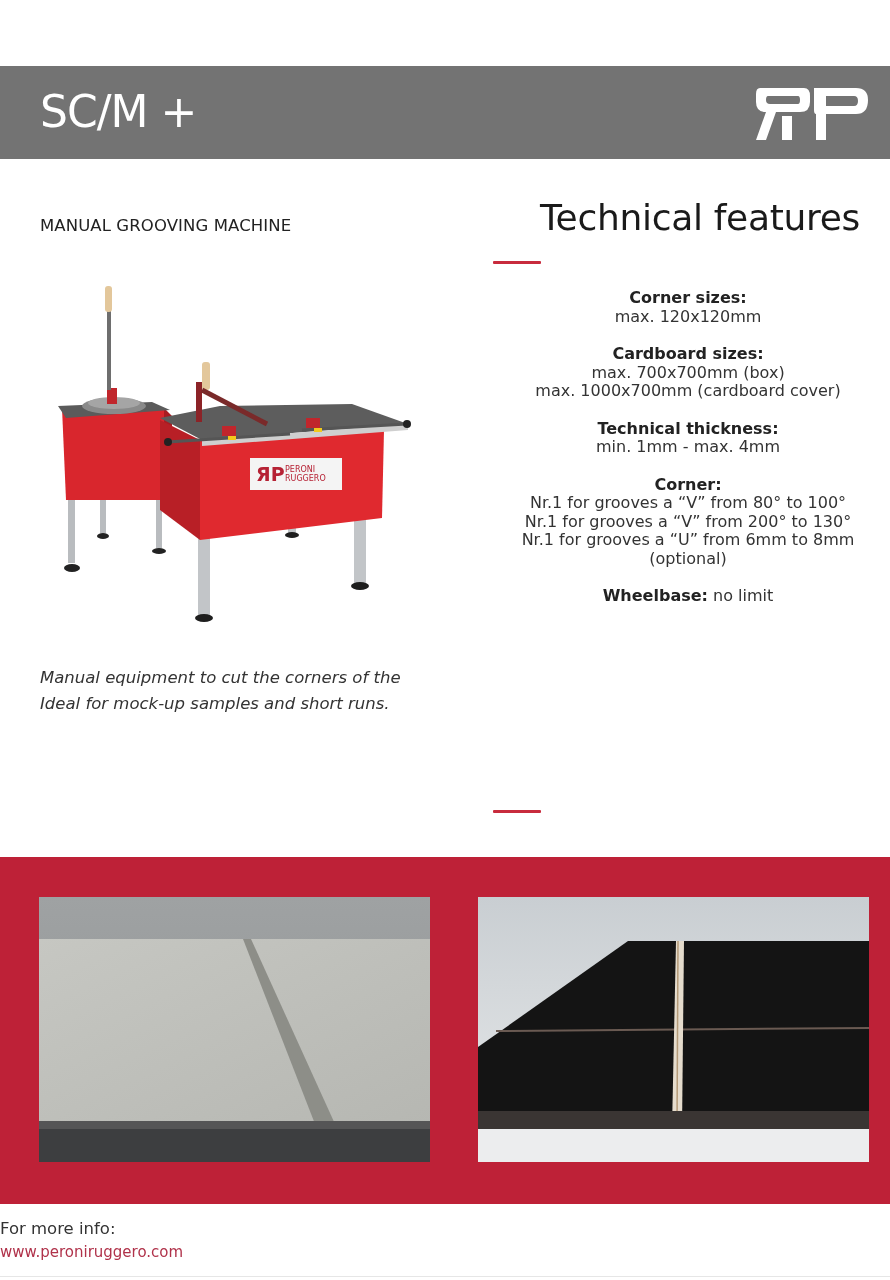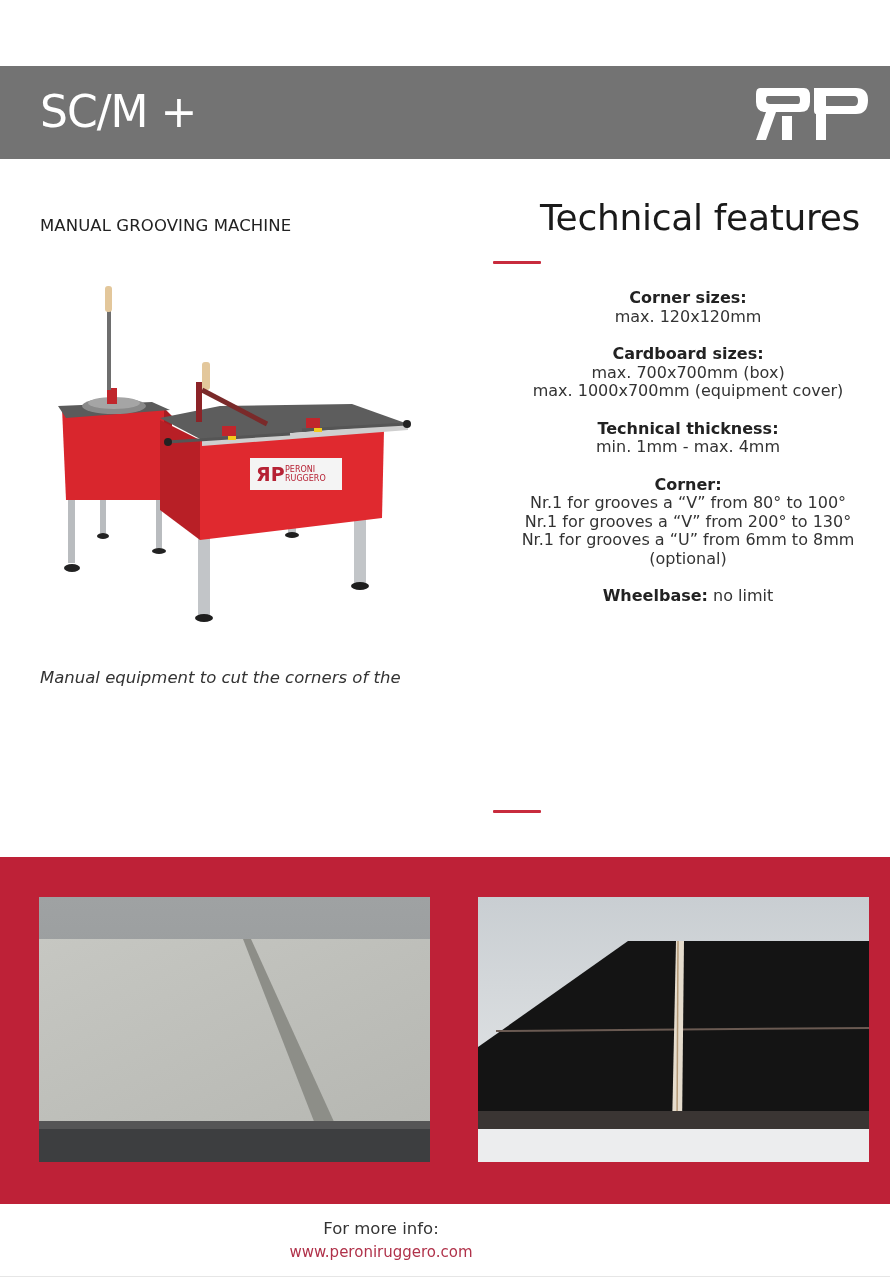--- a/index.html
+++ b/index.html
@@ -52,21 +52,21 @@
     .photo-band {
       position: absolute; left: 0; top: 857px; width: 890px; height: 347px;
       background: #be2137;
     }
     .photo { position: absolute; top: 40px; width: 391px; height: 265px; overflow: hidden; }
     .photo-left { left: 39px; }
     .photo-right { left: 478px; }
     .photo svg { display: block; width: 100%; height: 100%; }
 
     .footer {
-      position: absolute; left: 0; top: 1218px; width: 762px; text-align: center;
+      position: absolute; left: 0; top: 1218px; width: 762px; text-align: left;
       font-family: "DejaVu Sans", sans-serif;
     }
     .footer-label { font-size: 16.5px; color: #333; line-height: 22px; }
     .footer-link { font-size: 15px; color: #b0324a; line-height: 24px; text-decoration: none; display: inline-block; }
     .bottom-line { position: absolute; left: 0; top: 1276px; width: 890px; height: 1px; background: #e6e6e6; }
   </style>
 </head>
 <body>
 
 <div class="header-band">
@@ -132,34 +132,35 @@
 
     <rect x="198" y="180" width="92" height="32" fill="#f4f4f4"></rect>
     <text x="204" y="203" font-family="DejaVu Sans, sans-serif" font-size="19" font-weight="bold" fill="#b62134">ЯP</text>
     <text x="233" y="194" font-family="DejaVu Sans, sans-serif" font-size="8" fill="#b62134">PERONI</text>
     <text x="233" y="203" font-family="DejaVu Sans, sans-serif" font-size="8" fill="#b62134">RUGGERO</text>
   </svg>
 </div>
 
 <div class="description">
   <div>Manual equipment to cut the corners of the</div>
+  <div>Ideal for mock-up samples and short runs.</div>
 </div>
 
 <div class="tech-title">Technical features</div>
 <div class="red-rule rule-top"></div>
 
 <div class="features">
   <div class="feature">
     <span class="feature-label feature-line">Corner sizes:</span>
     <span class="feature-line">max. 120x120mm</span>
   </div>
   <div class="feature">
     <span class="feature-label feature-line">Cardboard sizes:</span>
     <span class="feature-line">max. 700x700mm (box)</span>
-    <span class="feature-line">max. 1000x700mm (equipment cover)</span>
+    <span class="feature-line">max. 1000x700mm (cardboard cover)</span>
   </div>
   <div class="feature">
     <span class="feature-label feature-line">Technical thickness:</span>
     <span class="feature-line">min. 1mm - max. 4mm</span>
   </div>
   <div class="feature">
     <span class="feature-label feature-line">Corner:</span>
     <span class="feature-line">Nr.1 for grooves a “V” from 80° to 100°</span>
     <span class="feature-line">Nr.1 for grooves a “V” from 200° to 130°</span>
     <span class="feature-line">Nr.1 for grooves a “U” from 6mm to 8mm</span>

